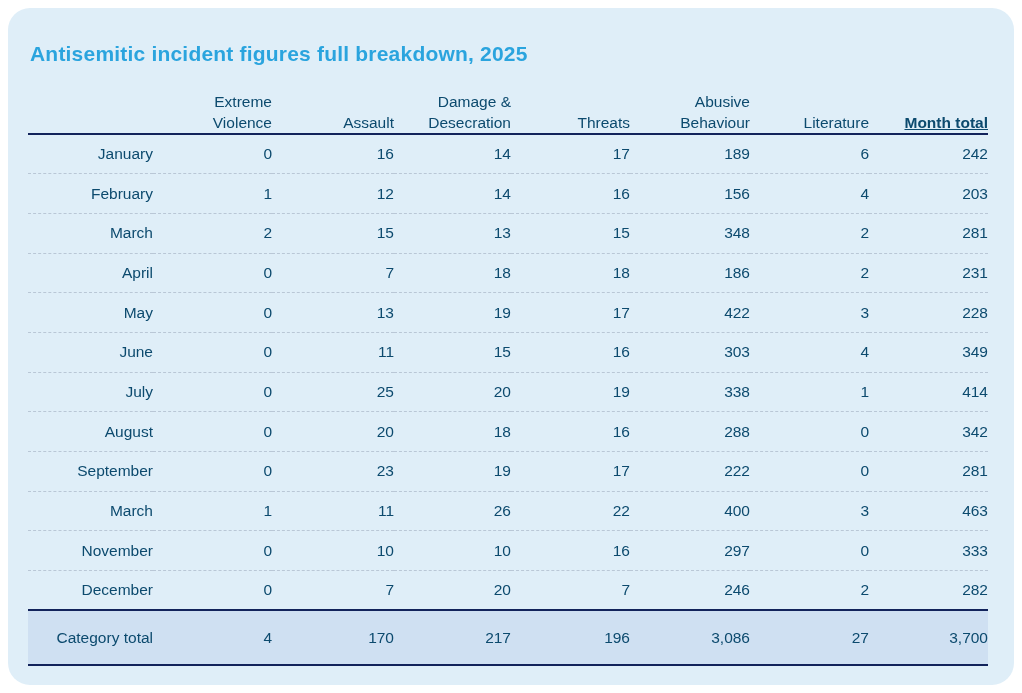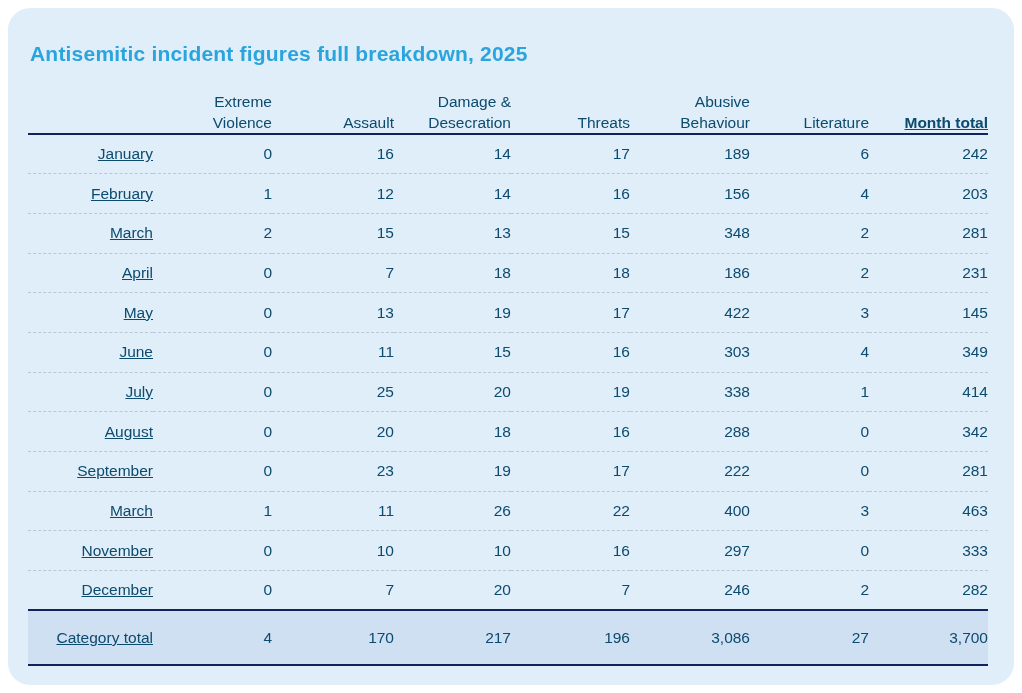--- a/index.html
+++ b/index.html
@@ -48,21 +48,20 @@
   thead th.bold { font-weight: bold; text-decoration: underline; }
   tbody td {
     height: 39.7px;
   }
   tbody tr + tr td {
     border-top: 1px dashed #b9c7d6;
   }
   td.month-cell, th.month-col {
     text-align: left;
     padding-left: 6px;
-    text-decoration: underline;
   }
   td.row-total { font-weight: bold; }
   tfoot td {
     background: #cfe0f2;
     border-top: 2px solid #12235b;
     border-bottom: 2px solid #12235b;
     font-weight: bold;
     height: 55px;
     margin-top: 40px;
   }
@@ -163,21 +162,21 @@
           <td class="row-total">231</td>
         </tr>
         <tr>
           <td class="month-cell">May</td>
           <td>0</td>
           <td>13</td>
           <td>19</td>
           <td>17</td>
           <td>422</td>
           <td>3</td>
-          <td class="row-total">145</td>
+          <td class="row-total">228</td>
         </tr>
         <tr>
           <td class="month-cell">June</td>
           <td>0</td>
           <td>11</td>
           <td>15</td>
           <td>16</td>
           <td>303</td>
           <td>4</td>
           <td class="row-total">349</td>

